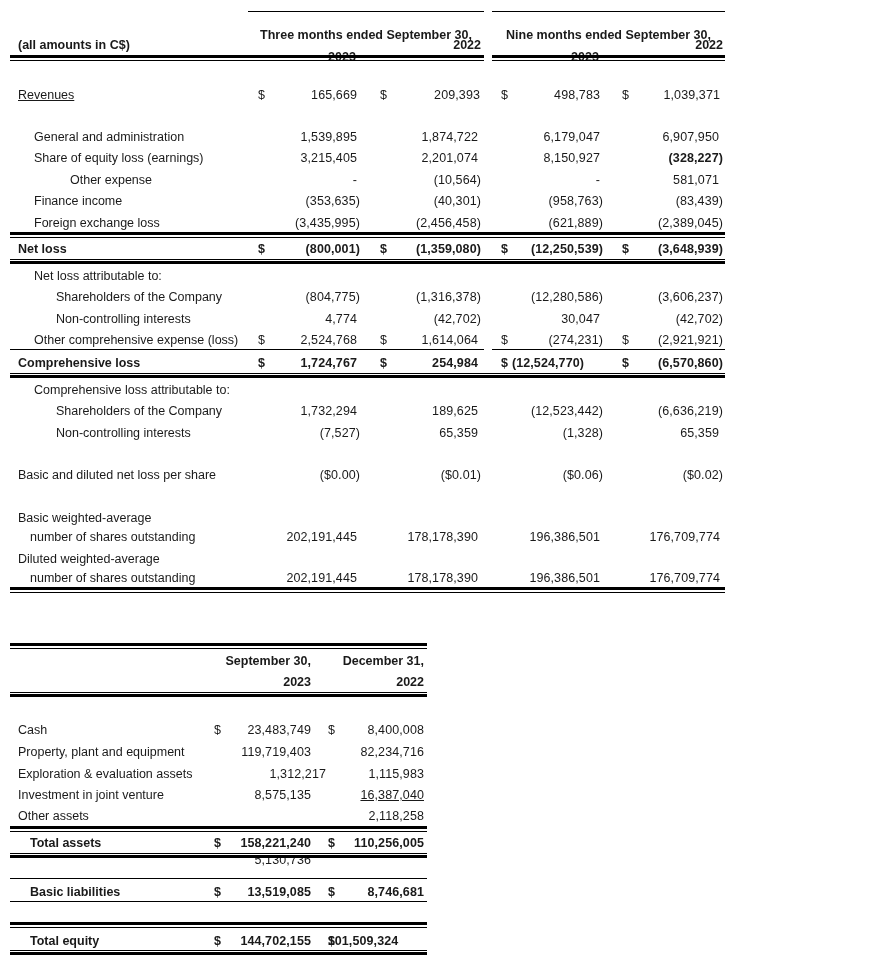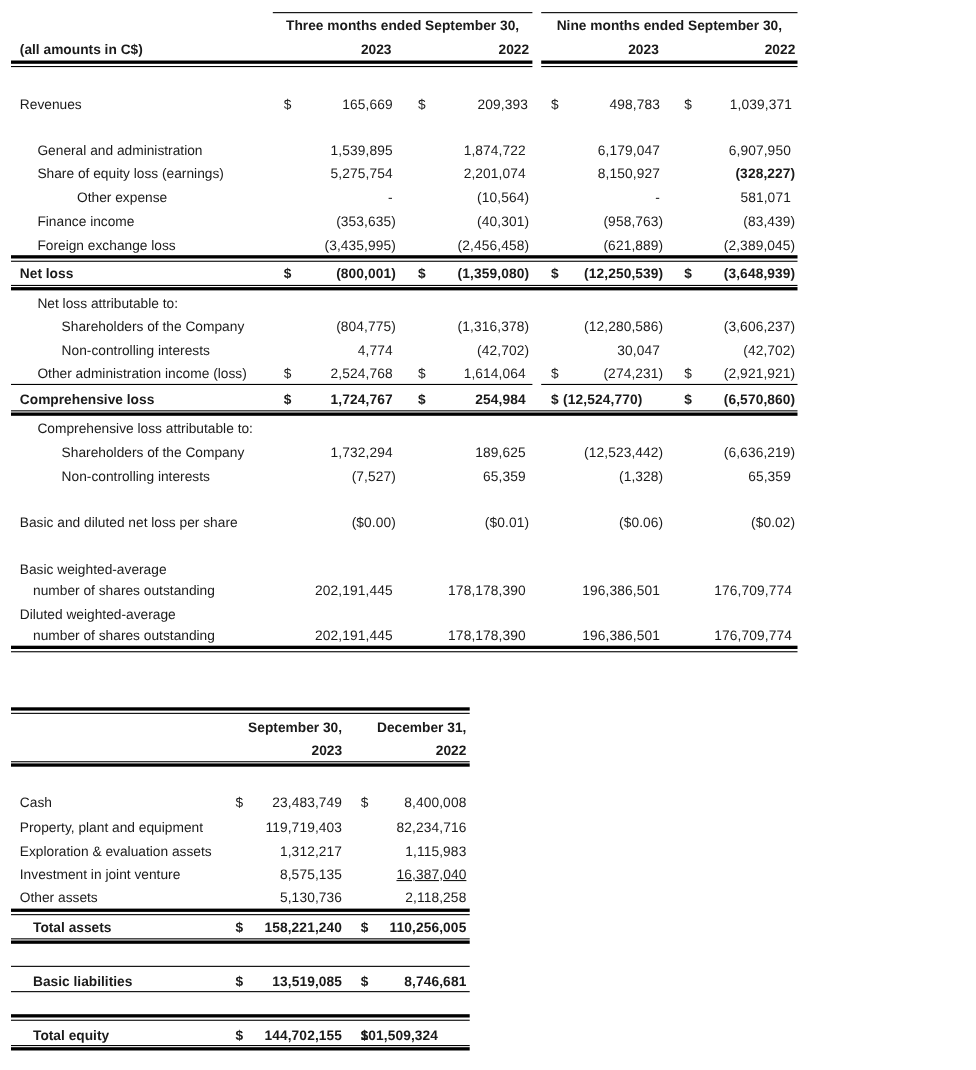--- a/index.html
+++ b/index.html
@@ -2,21 +2,21 @@
 <html><head>
 <meta charset="utf-8">
 <style>
   html, body { margin: 0; padding: 0; background: #ffffff; }
   body {
     width: 887px; height: 973px; position: relative; overflow: hidden;
     font-family: "Liberation Sans", sans-serif; font-size: 12.5px; color: #1a1a1a;
   }
   .abs { position: absolute; white-space: nowrap; line-height: 16px; }
   .r { text-align: right; }
-  .c { text-align: center; }
+  .c { text-align: center; margin-top: 12px; }
   .b { font-weight: bold; }
   .hl { position: absolute; background: #000; }
   .num { letter-spacing: 0.1px; }
 </style>
 </head>
 <body>
 
 <div>
 
   <div class="hl" style="left:248px;top:11px;width:236px;height:1px;"></div>
@@ -30,41 +30,41 @@
   <div class="abs b r" style="left:400px;top:37px;width:81px;">2022</div>
   <div class="abs b c" style="left:545px;top:37px;width:80px;">2023</div>
   <div class="abs b r" style="left:640px;top:37px;width:83px;">2022</div>
 
   <div class="hl" style="left:10px;top:55px;width:474px;height:3px;"></div>
   <div class="hl" style="left:10px;top:60px;width:474px;height:1px;"></div>
   <div class="hl" style="left:492px;top:55px;width:233px;height:3px;"></div>
   <div class="hl" style="left:492px;top:60px;width:233px;height:1px;"></div>
 
   <div>
-    <div class="abs" style="left:18px;top:87px;">Revenues</div>
+    <div class="abs" style="left:18px;top:87px;text-decoration:underline;">Revenues</div>
     <div class="abs" style="left:258px;top:87px;">$</div>
     <div class="abs r num" style="left:277px;top:87px;width:80px;">165,669</div>
     <div class="abs" style="left:380px;top:87px;">$</div>
     <div class="abs r num" style="left:400px;top:87px;width:80px;">209,393</div>
     <div class="abs" style="left:501px;top:87px;">$</div>
     <div class="abs r num" style="left:515px;top:87px;width:85px;">498,783</div>
     <div class="abs" style="left:622px;top:87px;">$</div>
     <div class="abs r num" style="left:635px;top:87px;width:85px;">1,039,371</div>
   </div>
 
   <div>
     <div class="abs" style="left:34px;top:129px;">General and administration</div>
     <div class="abs r num" style="left:277px;top:129px;width:80px;">1,539,895</div>
     <div class="abs r num" style="left:398px;top:129px;width:80px;">1,874,722</div>
     <div class="abs r num" style="left:515px;top:129px;width:85px;">6,179,047</div>
     <div class="abs r num" style="left:635px;top:129px;width:84px;">6,907,950</div>
   </div>
   <div>
     <div class="abs" style="left:34px;top:150px;">Share of equity loss (earnings)</div>
-    <div class="abs r num" style="left:277px;top:150px;width:80px;">5,275,754</div>
+    <div class="abs r num" style="left:277px;top:150px;width:80px;">3,215,405</div>
     <div class="abs r num" style="left:398px;top:150px;width:80px;">2,201,074</div>
     <div class="abs r num" style="left:515px;top:150px;width:85px;">8,150,927</div>
     <div class="abs r num" style="left:635px;top:150px;width:88px;font-weight:bold;">(328,227)</div>
   </div>
   <div>
     <div class="abs" style="left:34px;top:172px;margin-left:36px;">Other expense</div>
     <div class="abs r num" style="left:277px;top:172px;width:80px;">-</div>
     <div class="abs r num" style="left:398px;top:172px;width:83px;">(10,564)</div>
     <div class="abs r num" style="left:515px;top:172px;width:85px;">-</div>
     <div class="abs r num" style="left:635px;top:172px;width:84px;">581,071</div>
@@ -111,21 +111,21 @@
     <div class="abs r num" style="left:635px;top:289px;width:88px;">(3,606,237)</div>
   </div>
   <div>
     <div class="abs" style="left:56px;top:311px;">Non-controlling interests</div>
     <div class="abs r num" style="left:277px;top:311px;width:80px;">4,774</div>
     <div class="abs r num" style="left:398px;top:311px;width:83px;">(42,702)</div>
     <div class="abs r num" style="left:515px;top:311px;width:85px;">30,047</div>
     <div class="abs r num" style="left:635px;top:311px;width:88px;">(42,702)</div>
   </div>
   <div>
-    <div class="abs" style="left:34px;top:332px;">Other administration income (loss)</div>
+    <div class="abs" style="left:34px;top:332px;">Other comprehensive expense (loss)</div>
     <div class="abs" style="left:258px;top:332px;">$</div>
     <div class="abs r num" style="left:277px;top:332px;width:80px;">2,524,768</div>
     <div class="abs" style="left:380px;top:332px;">$</div>
     <div class="abs r num" style="left:398px;top:332px;width:80px;">1,614,064</div>
     <div class="abs" style="left:501px;top:332px;">$</div>
     <div class="abs r num" style="left:515px;top:332px;width:88px;">(274,231)</div>
     <div class="abs" style="left:622px;top:332px;">$</div>
     <div class="abs r num" style="left:635px;top:332px;width:88px;">(2,921,921)</div>
   </div>
   <div class="hl" style="left:10px;top:349px;width:474px;height:1px;"></div>
@@ -210,31 +210,31 @@
     <div class="abs" style="left:328px;top:722px;">$</div>
     <div class="abs r num" style="left:340px;top:722px;width:84px;">8,400,008</div>
   </div>
   <div>
     <div class="abs" style="left:18px;top:744px;">Property, plant and equipment</div>
     <div class="abs r num" style="left:225px;top:744px;width:86px;">119,719,403</div>
     <div class="abs r num" style="left:340px;top:744px;width:84px;">82,234,716</div>
   </div>
   <div>
     <div class="abs" style="left:18px;top:766px;">Exploration &amp; evaluation assets</div>
-    <div class="abs r num" style="left:225px;top:766px;width:86px;">1,312,217</div>
+    <div class="abs r num" style="left:240px;top:766px;width:86px;">1,312,217</div>
     <div class="abs r num" style="left:340px;top:766px;width:84px;">1,115,983</div>
   </div>
   <div>
     <div class="abs" style="left:18px;top:787px;">Investment in joint venture</div>
     <div class="abs r num" style="left:225px;top:787px;width:86px;">8,575,135</div>
     <div class="abs r num" style="left:340px;top:787px;width:84px;text-decoration:underline;">16,387,040</div>
   </div>
   <div>
     <div class="abs" style="left:18px;top:808px;">Other assets</div>
-    <div class="abs r num" style="left:225px;top:808px;width:86px;">5,130,736</div>
+    <div class="abs r num" style="left:225px;top:852px;width:86px;">5,130,736</div>
     <div class="abs r num" style="left:340px;top:808px;width:84px;">2,118,258</div>
   </div>
 
   <div class="hl" style="left:10px;top:826px;width:417px;height:3px;"></div>
   <div class="hl" style="left:10px;top:831px;width:417px;height:1px;"></div>
 
   <div>
     <div class="abs b" style="left:30px;top:835px;">Total assets</div>
     <div class="abs b" style="left:214px;top:835px;">$</div>
     <div class="abs b r num" style="left:225px;top:835px;width:86px;">158,221,240</div>

